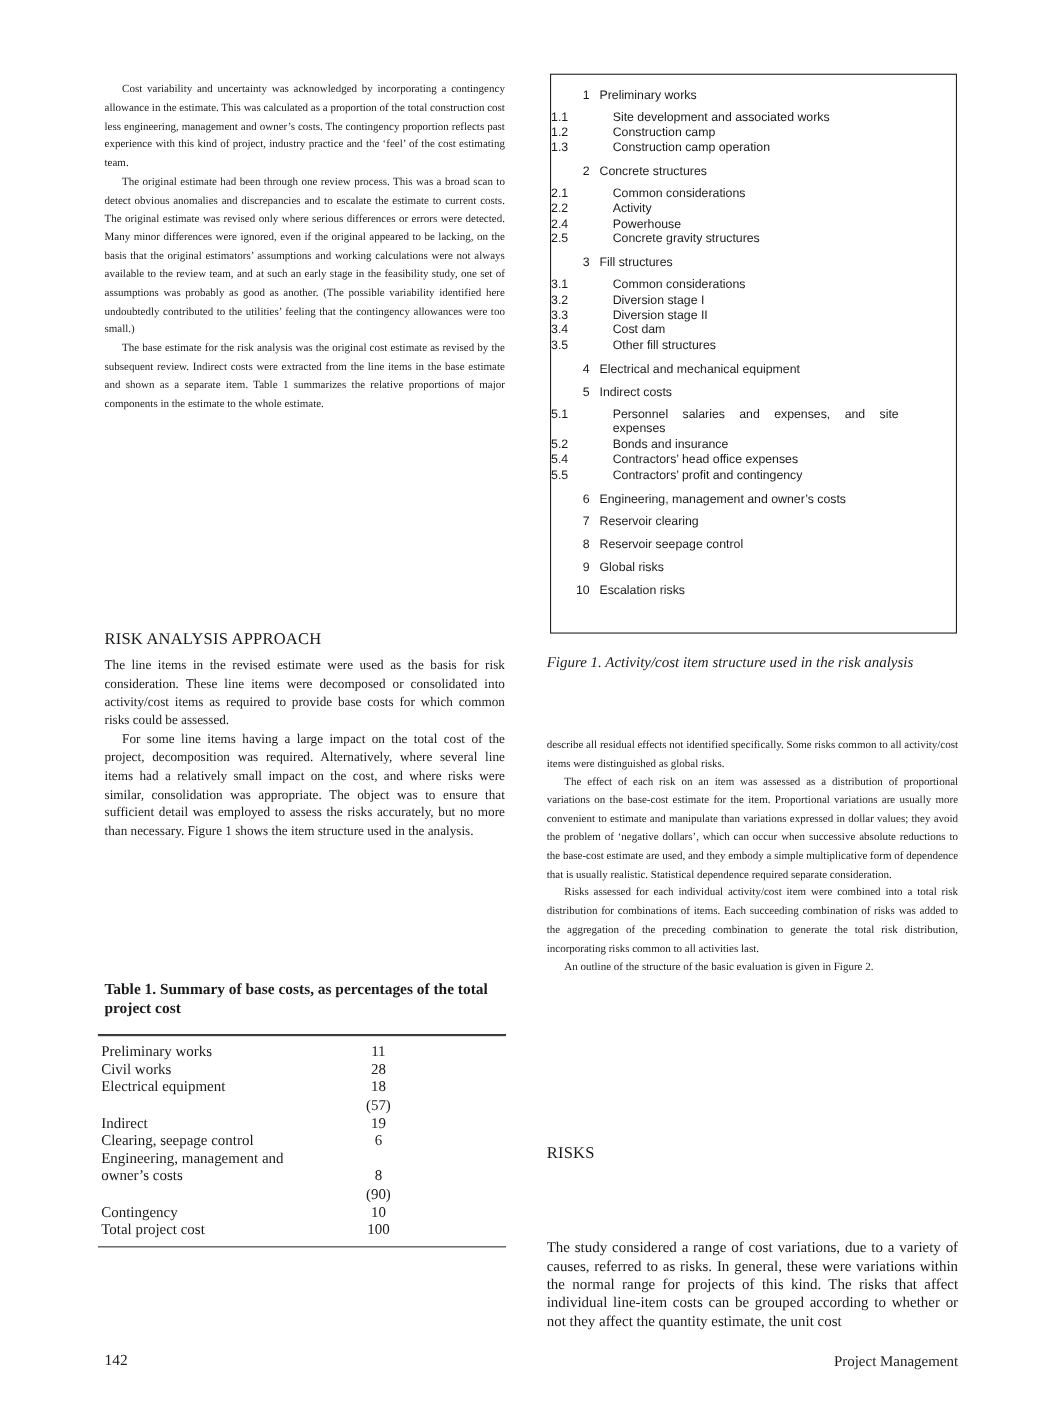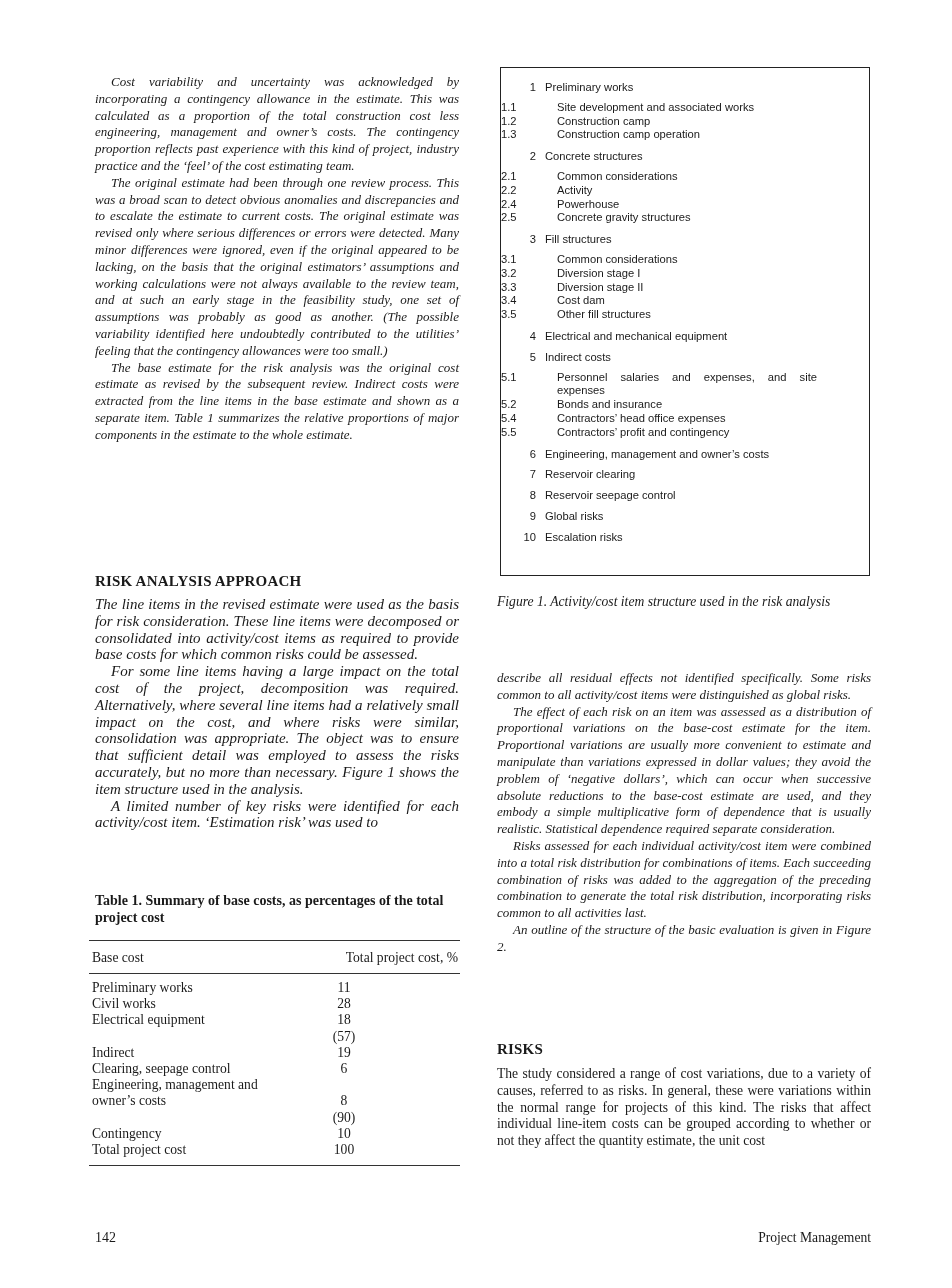--- a/index.html
+++ b/index.html
@@ -1,34 +1,34 @@
 <!DOCTYPE html>
 <html><head>
 <meta charset="utf-8">
 <style>
   html, body { margin: 0; padding: 0; background: #ffffff; }
   body {
     width: 952px; height: 1288px; position: relative; overflow: hidden;
     color: #1a1a1a;
     font-family: "Liberation Serif", "DejaVu Serif", serif;
   }
-  .col { position: absolute; font-size: 13px; line-height: 16.8px; text-align: justify; font-style: italic; }
+  .col { position: absolute; font-size: 10px; line-height: 16.8px; text-align: justify; }
   .col-left  { left: 95px;  top: 74px; width: 364px; }
   .col-right { left: 497px; top: 670px; width: 374px; }
   .col p { margin: 0; text-indent: 0; }
   .col p.indent { text-indent: 16px; }
   .col p.last { text-align-last: left; }
   .section-heading {
-    font-weight: bold; font-size: 15px; letter-spacing: 0.2px;
+    font-weight: normal; font-size: 15px; letter-spacing: 0.2px;
     margin: 0; text-align: center;
   }
   .left-heading { position: absolute; left: 95px; top: 573px; }
-  .left-after   { position: absolute; left: 95px; top: 596px; width: 364px; font-size: 15px; line-height: 16.8px; text-align: justify; font-style: italic; }
+  .left-after   { position: absolute; left: 95px; top: 596px; width: 364px; font-size: 12px; line-height: 16.8px; text-align: justify; }
   .right-heading { position: absolute; left: 497px; top: 1041px; }
-  .right-after   { position: absolute; left: 497px; top: 1066px; width: 374px; font-size: 13.6px; line-height: 16.8px; text-align: justify; }
+  .right-after   { position: absolute; left: 497px; top: 1126px; width: 374px; font-size: 13.6px; line-height: 16.8px; text-align: justify; }
 
   
   .table-caption {
     position: absolute; left: 95px; top: 892px; width: 370px;
     font-weight: bold; font-size: 14px; line-height: 17px;
   }
   .table-wrap { position: absolute; left: 89px; top: 940px; width: 371px; }
   .rule { height: 0; border-top: 1px solid #333; }
   .table-head {
     display: flex; justify-content: space-between;
@@ -71,30 +71,25 @@
 <div class="col col-left">
   <p class="indent">Cost variability and uncertainty was acknowledged by incorporating a contingency allowance in the estimate. This was calculated as a proportion of the total construction cost less engineering, management and owner’s costs. The contingency proportion reflects past experience with this kind of project, industry practice and the ‘feel’ of the cost estimating team.</p>
   <p class="indent">The original estimate had been through one review process. This was a broad scan to detect obvious anomalies and discrepancies and to escalate the estimate to current costs. The original estimate was revised only where serious differences or errors were detected. Many minor differences were ignored, even if the original appeared to be lacking, on the basis that the original estimators’ assumptions and working calculations were not always available to the review team, and at such an early stage in the feasibility study, one set of assumptions was probably as good as another. (The possible variability identified here undoubtedly contributed to the utilities’ feeling that the contingency allowances were too small.)</p>
   <p class="indent last">The base estimate for the risk analysis was the original cost estimate as revised by the subsequent review. Indirect costs were extracted from the line items in the base estimate and shown as a separate item. Table 1 summarizes the relative proportions of major components in the estimate to the whole estimate.</p>
 </div>
 
 <h2 class="section-heading left-heading">RISK ANALYSIS APPROACH</h2>
 <div class="left-after">
   <p style="margin:0" class="last">The line items in the revised estimate were used as the basis for risk consideration. These line items were decomposed or consolidated into activity/cost items as required to provide base costs for which common risks could be assessed.</p>
   <p style="margin:0;text-indent:16px;text-align-last:left">For some line items having a large impact on the total cost of the project, decomposition was required. Alternatively, where several line items had a relatively small impact on the cost, and where risks were similar, consolidation was appropriate. The object was to ensure that sufficient detail was employed to assess the risks accurately, but no more than necessary. Figure 1 shows the item structure used in the analysis.</p>
-  <p style="margin:0;text-indent:16px">A limited number of key risks were identified for each activity/cost item. ‘Estimation risk’ was used to</p>
 </div>
 
 <div class="table-caption">Table 1. Summary of base costs, as percentages of the total project cost</div>
 <div class="table-wrap">
   <div class="rule"></div>
-  <div class="table-head">
-    <span>Base cost</span>
-    <span class="h2">Total project cost, %</span>
-  </div>
   <div class="rule"></div>
   <div class="table-body" id="table-body">
       <div class="trow">
         <span class="c1">Preliminary works</span>
         <span class="c2">11</span>
       </div>
       <div class="trow">
         <span class="c1">Civil works</span>
         <span class="c2">28</span>
       </div>

